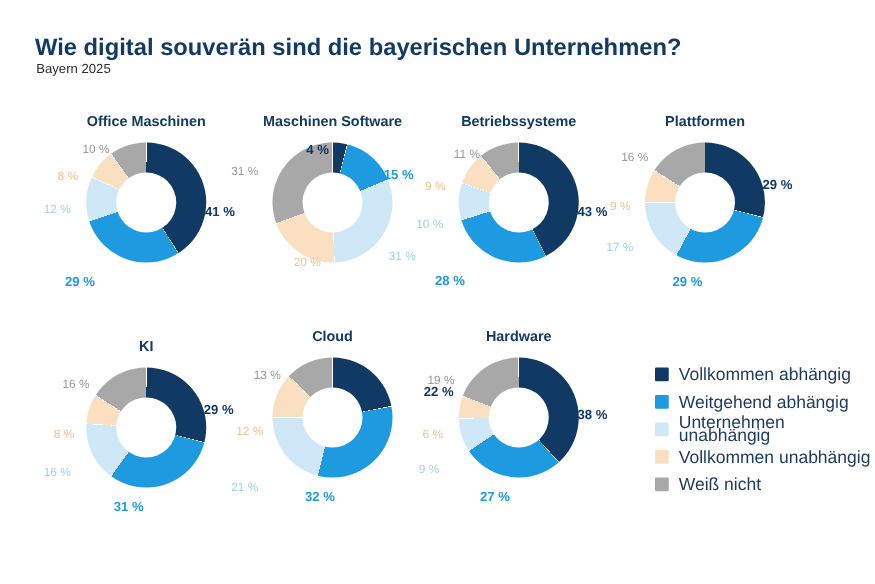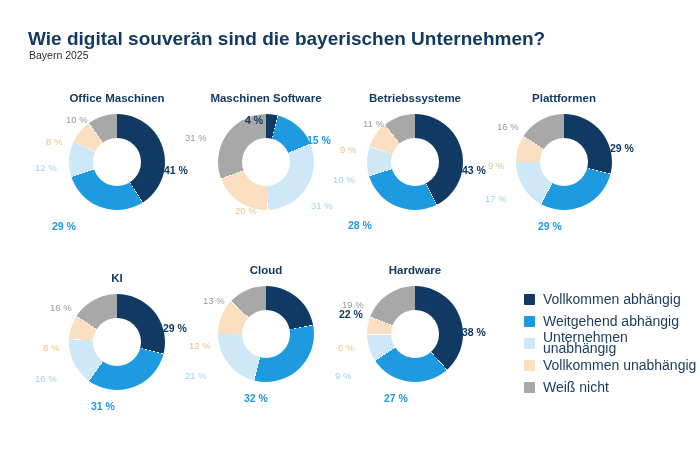--- a/index.html
+++ b/index.html
@@ -125,21 +125,21 @@
 </div>
 
 <div class="donut" id="chart-5" style="left:191px;top:264px;">
   <div class="chart-title">Cloud</div>
   <div class="ring-wrap">
     <div class="ring" style="background: conic-gradient(rgb(255, 255, 255) 0deg, rgb(255, 255, 255) 0.35deg, rgb(16, 58, 99) 0.35deg, rgb(16, 58, 99) 78.85deg, rgb(255, 255, 255) 78.85deg, rgb(255, 255, 255) 79.2deg, rgb(255, 255, 255) 79.2deg, rgb(255, 255, 255) 79.55deg, rgb(30, 154, 224) 79.55deg, rgb(30, 154, 224) 194.05deg, rgb(255, 255, 255) 194.05deg, rgb(255, 255, 255) 194.4deg, rgb(255, 255, 255) 194.4deg, rgb(255, 255, 255) 194.75deg, rgb(207, 232, 247) 194.75deg, rgb(207, 232, 247) 269.65deg, rgb(255, 255, 255) 269.65deg, rgb(255, 255, 255) 270deg, rgb(255, 255, 255) 270deg, rgb(255, 255, 255) 270.35deg, rgb(250, 223, 192) 270.35deg, rgb(250, 223, 192) 312.85deg, rgb(255, 255, 255) 312.85deg, rgb(255, 255, 255) 313.2deg, rgb(255, 255, 255) 313.2deg, rgb(255, 255, 255) 313.55deg, rgb(168, 168, 168) 313.55deg, rgb(168, 168, 168) 359.65deg, rgb(255, 255, 255) 359.65deg, rgb(255, 255, 255) 360deg);"></div>
     <div class="ring-hole"></div>
   </div>
   <div class="lbl big" style="left:120px;top:44px;color:#103a63;padding-left:28px;">22 %</div>
   <div class="lbl big" style="left:53px;top:128px;color:#1e9ae0;">32 %</div>
-  <div class="lbl" style="left:-6px;top:106px;color:#9ed3f0;text-align:center;">21 %</div>
+  <div class="lbl" style="left:-6px;top:121px;color:#9ed3f0;text-align:center;">21 %</div>
   <div class="lbl" style="left:-2px;top:76px;color:#f0c28a;">12 %</div>
   <div class="lbl" style="left:12px;top:31px;color:#9a9a9a;">13 %</div>
 </div>
 
 <div class="donut" id="chart-6" style="left:340px;top:264px;">
   <div class="chart-title">Hardware</div>
   <div class="ring-wrap">
     <div class="ring" style="background: conic-gradient(rgb(255, 255, 255) 0deg, rgb(255, 255, 255) 0.35deg, rgb(16, 58, 99) 0.35deg, rgb(16, 58, 99) 137.83deg, rgb(255, 255, 255) 137.83deg, rgb(255, 255, 255) 138.18deg, rgb(255, 255, 255) 138.18deg, rgb(255, 255, 255) 138.53deg, rgb(30, 154, 224) 138.53deg, rgb(30, 154, 224) 236.01deg, rgb(255, 255, 255) 236.01deg, rgb(255, 255, 255) 236.36deg, rgb(255, 255, 255) 236.36deg, rgb(255, 255, 255) 236.71deg, rgb(207, 232, 247) 236.71deg, rgb(207, 232, 247) 268.74deg, rgb(255, 255, 255) 268.74deg, rgb(255, 255, 255) 269.09deg, rgb(255, 255, 255) 269.09deg, rgb(255, 255, 255) 269.44deg, rgb(250, 223, 192) 269.44deg, rgb(250, 223, 192) 290.56deg, rgb(255, 255, 255) 290.56deg, rgb(255, 255, 255) 290.91deg, rgb(255, 255, 255) 290.91deg, rgb(255, 255, 255) 291.26deg, rgb(168, 168, 168) 291.26deg, rgb(168, 168, 168) 359.65deg, rgb(255, 255, 255) 359.65deg, rgb(255, 255, 255) 360deg);"></div>
     <div class="ring-hole"></div>
   </div>

